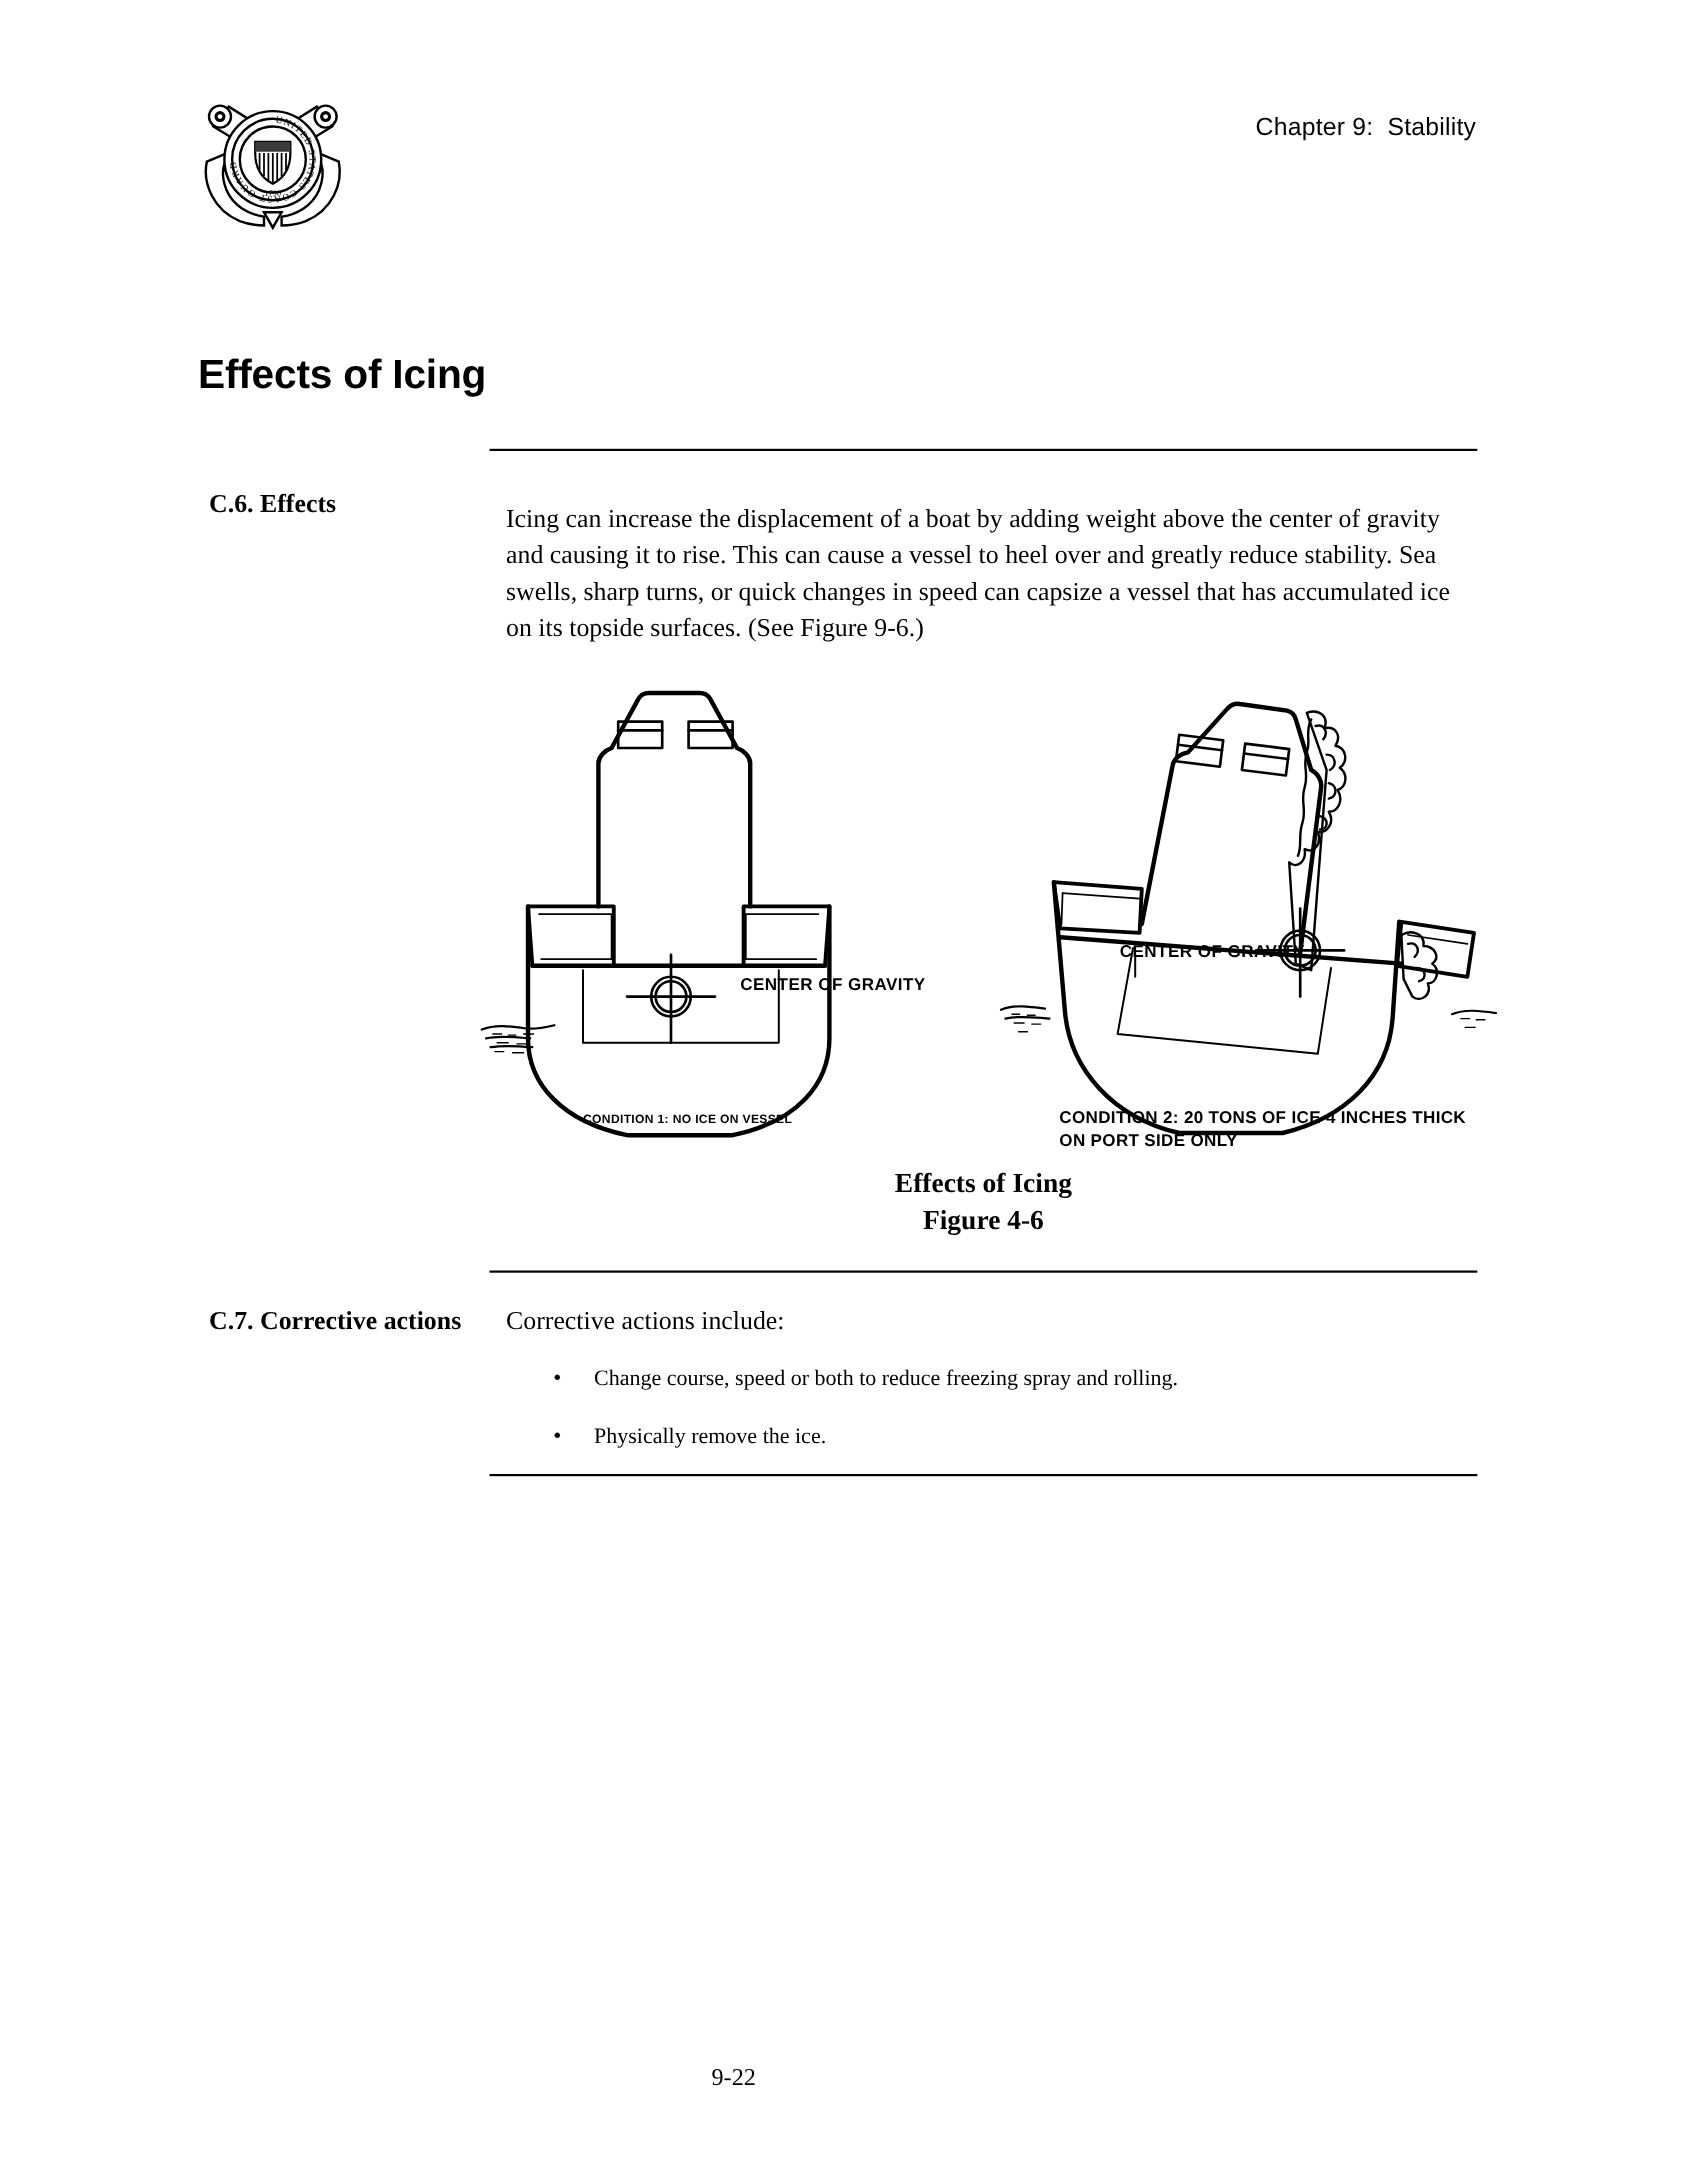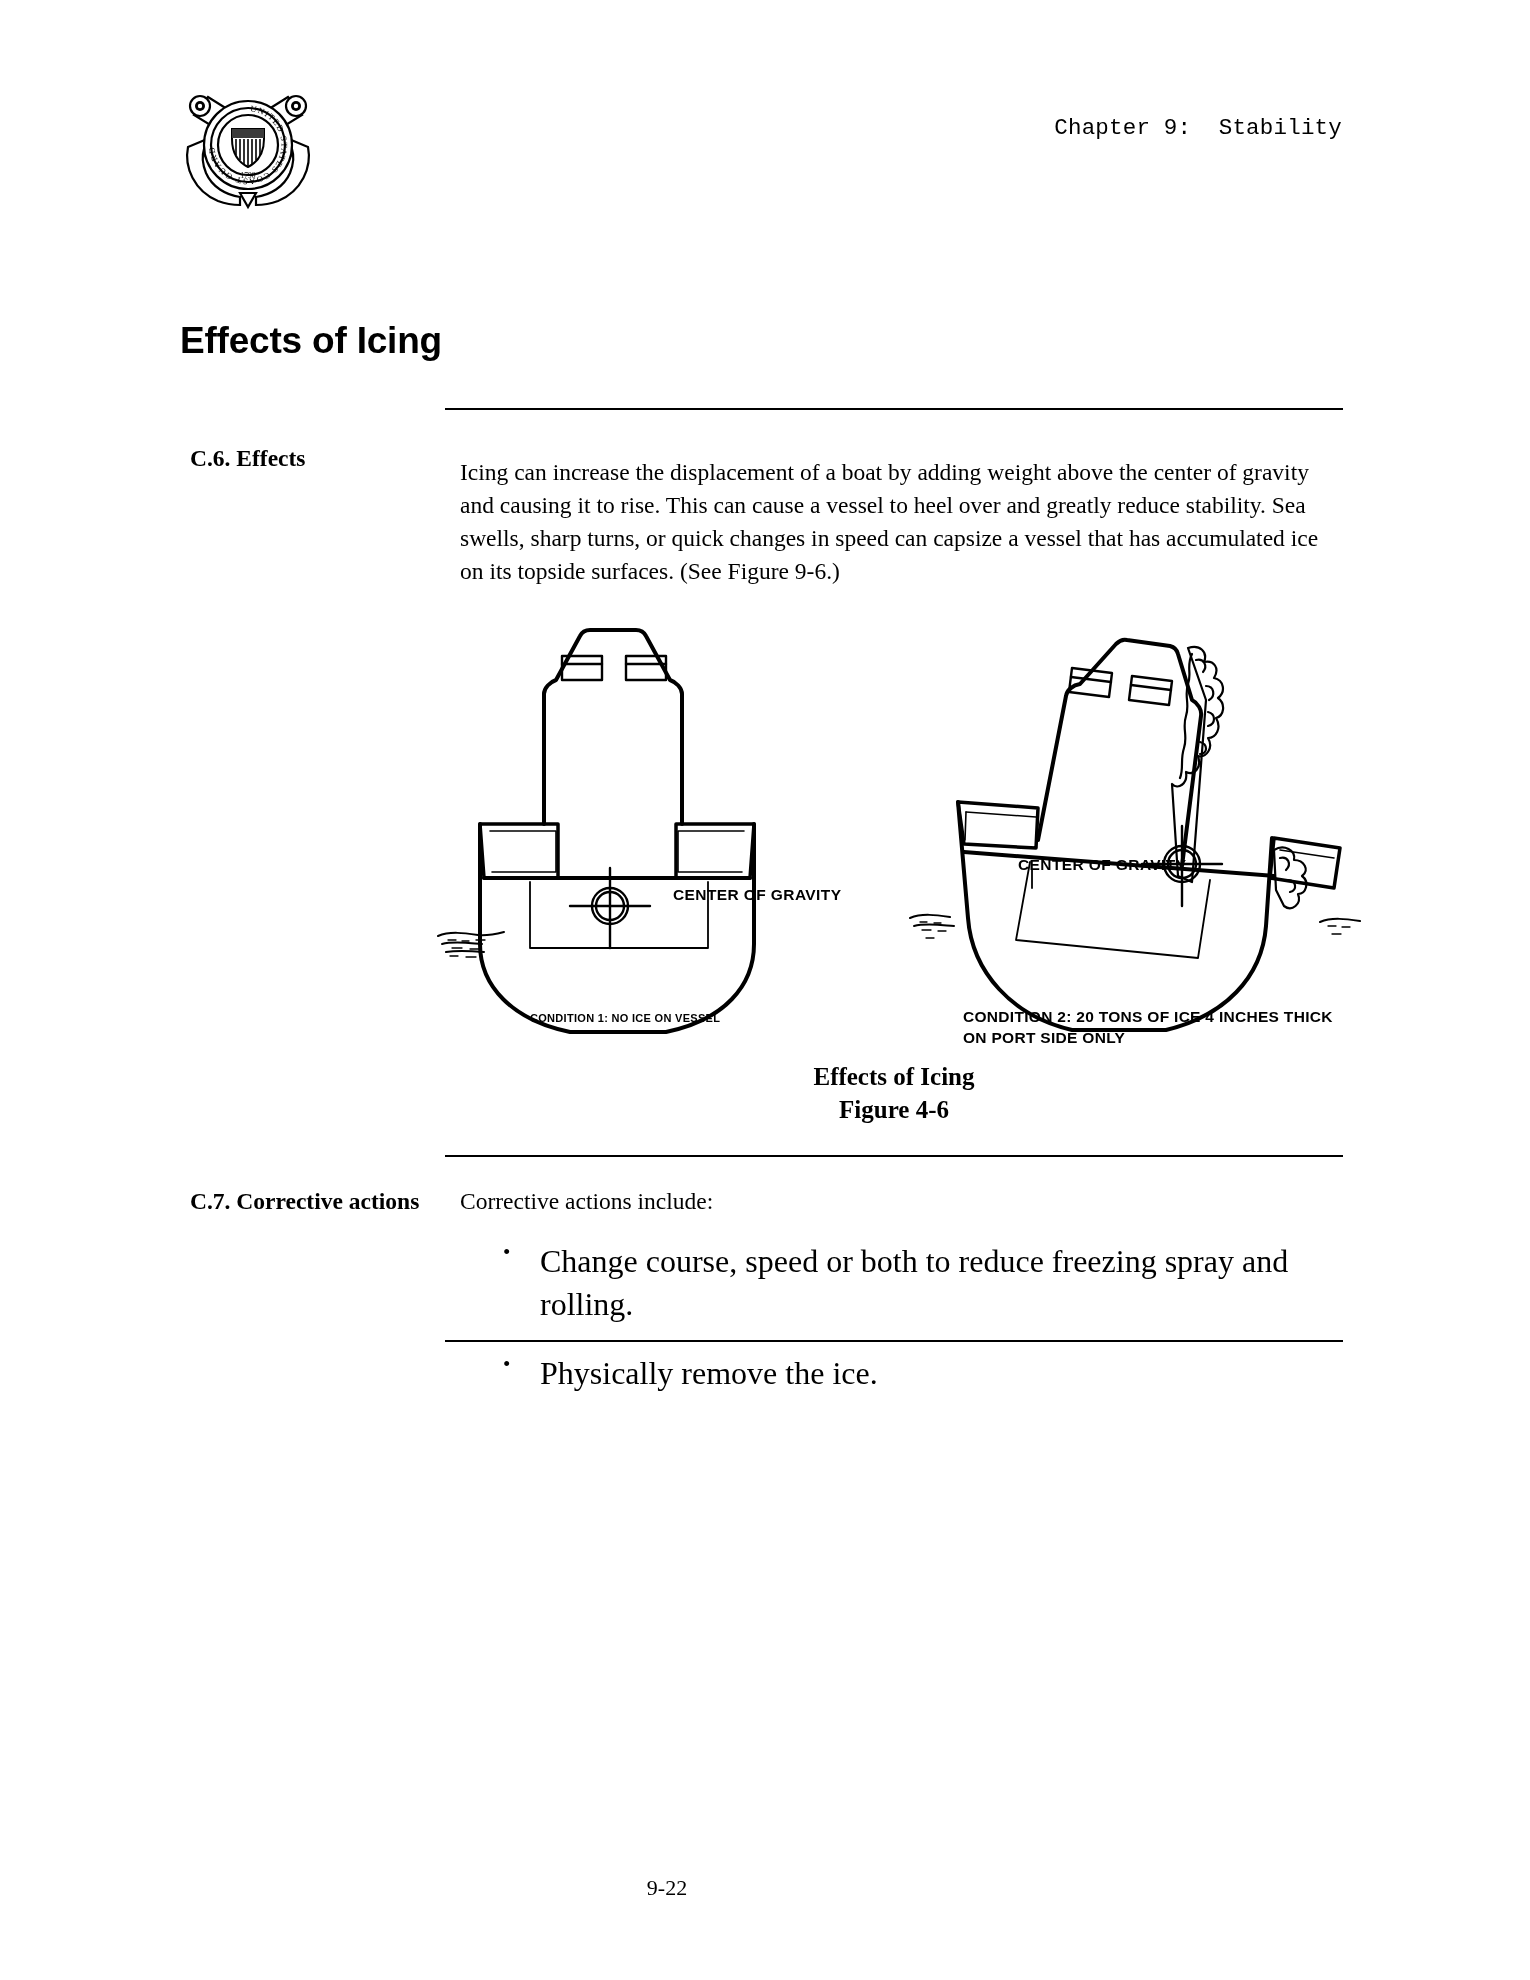--- a/index.html
+++ b/index.html
@@ -23,22 +23,22 @@
   .seal {
     position: absolute;
     left: 178px;
     top: 75px;
     width: 140px;
     height: 135px;
   }
   .header-chapter {
     position: absolute;
     right: 188px;
-    top: 115px;
-    font-family: Liberation Mono, monospace;
+    top: 103px;
+    font-family: Liberation Sans, sans-serif;
     font-size: 22.5px;
     letter-spacing: 0.2px;
     white-space: pre;
   }
 
   
   .page-title {
     position: absolute;
     left: 180px;
     top: 320px;
@@ -87,21 +87,21 @@
 
   .bullets {
     margin: 22px 0 0 0;
     padding: 0;
     list-style: none;
   }
   .bullets li {
     position: relative;
     padding-left: 80px;
     margin-bottom: 26px;
-    font-size: 32px;
+    font-size: 20px;
     line-height: 1.35;
   }
   .bullets li::before {
     content: "\2022";
     position: absolute;
     left: 43px;
     top: -2px;
     font-size: 21px;
   }
 

